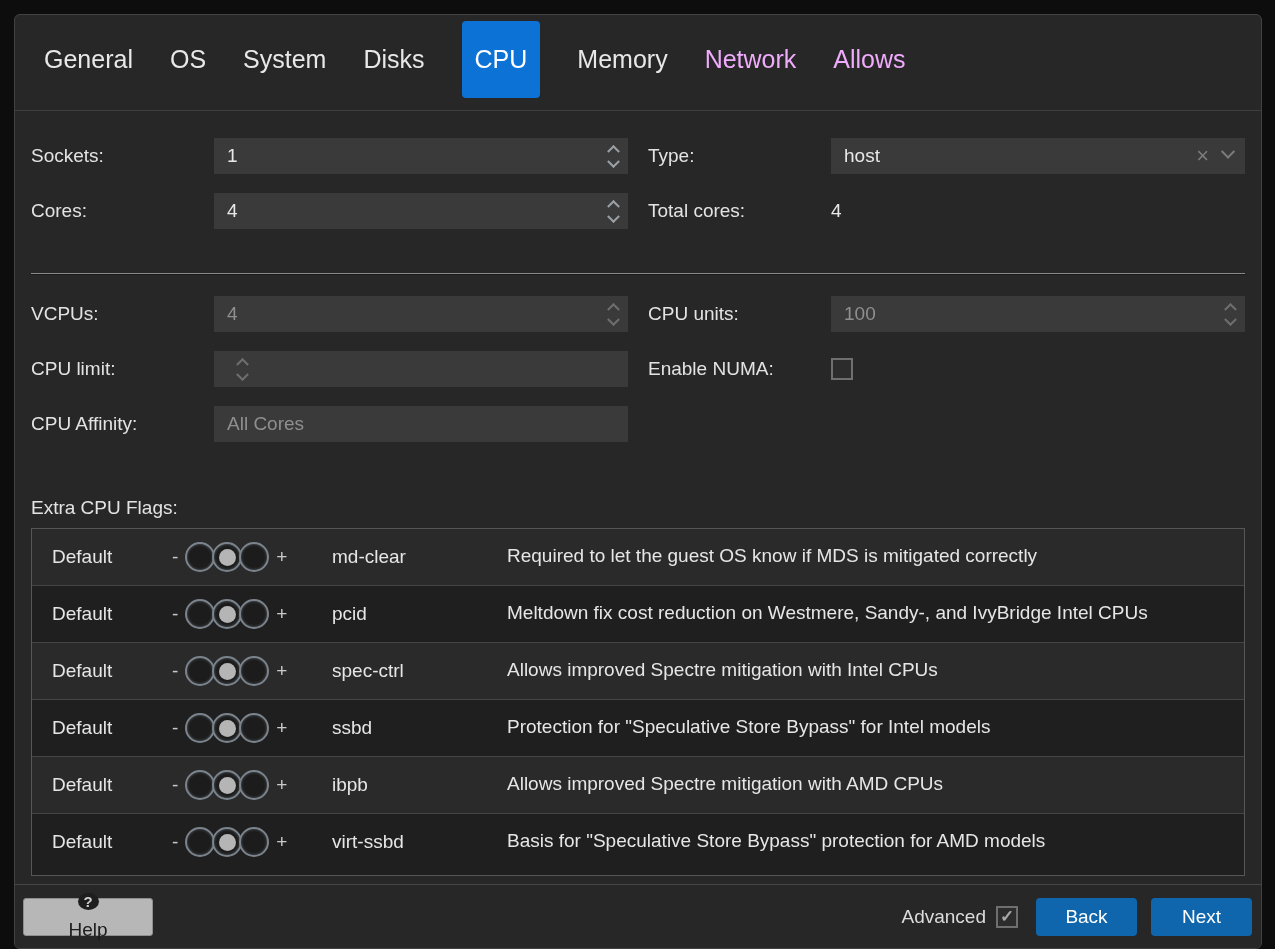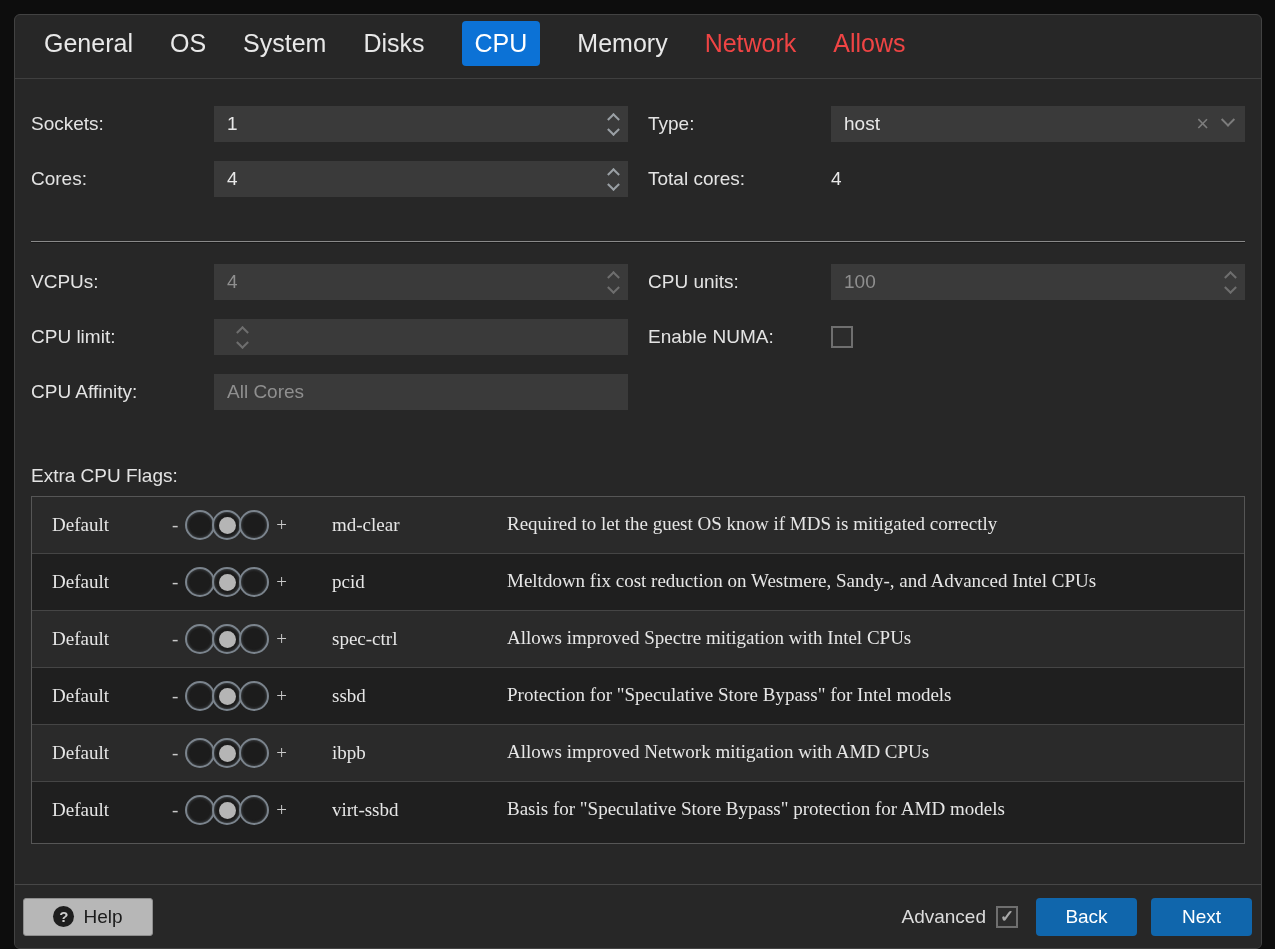--- a/index.html
+++ b/index.html
@@ -25,22 +25,22 @@
     font-size:20px; line-height:1; cursor:pointer;
   }
   .close-btn::after { content:"\00D7"; margin-top:-2px; }
   
   .tabbar {
     display:flex; align-items:center; gap:37px;
     padding:6px 16px 12px 29px;
     border-bottom:1px solid #3f3f3f;
   }
   .tab { font-size:25px; color:#e8e8e8; padding:8px 0; cursor:pointer; white-space:nowrap; }
-  .tab.active { background:#0c72d6; color:#ffffff; padding:8px 13px; border-radius:4px; }
-  .tab.disabled { color:#ef4444; }
+  .tab.active { background:#0c72d6; color:#ffffff; padding:24px 13px; border-radius:4px; }
+  .tab.disabled { color:#f0abfc; }
   
   .dlg-body { padding:27px 16px 0 16px; }
   .form-grid { display:flex; gap:20px; }
   .form-col { flex:1; }
   .frow { display:flex; align-items:center; height:36px; margin-bottom:19px; }
   .flabel { width:183px; font-size:19px; color:#e3e3e3; flex:none; }
   .field {
     flex:1; height:36px; background:#3a3a3a; display:flex; align-items:center;
     padding:0 0 0 13px; font-size:19px; color:#e8e8e8; position:relative;
   }
@@ -62,21 +62,21 @@
   .checkbox {
     width:22px; height:22px; border:2px solid #6f6f6f; background:#2c2c2c;
     display:flex; align-items:center; justify-content:center; cursor:pointer;
     font-size:17px; color:#a8a8a8; font-weight:bold;
   }
   .checkbox.checked::after { content:"\2713"; }
   
   .hsep { height:1px; background:#8a8a8a; box-shadow:0 1px 0 #191919; margin:25px 0 22px 0; }
   
   .flags-label { font-size:19px; color:#e3e3e3; margin:36px 0 9px 0; }
-  .flags-table { border:1px solid #565656; height:348px; overflow:hidden; background:#1f1f1f;font-family:Liberation Serif, serif; }
+  .flags-table { border:1px solid #565656; height:348px; overflow:hidden; background:#1f1f1f; }
   .flag-row { display:flex; align-items:flex-start; padding:13px 0; background:#2a2a2a; }
   .flag-row.alt { background:#1f1f1f; }
   .flag-row + .flag-row { border-top:1px solid #454545; }
   .col-default { width:140px; padding-left:20px; font-size:19px; line-height:29px; flex:none; }
   .col-slider { width:160px; flex:none; display:flex; align-items:center; height:30px; }
   .col-flag { width:175px; flex:none; font-size:19px; line-height:29px; }
   .col-desc { flex:1; max-width:676px; padding-right:12px; font-size:19px; line-height:28px; }
   
   .tri { display:flex; align-items:center; cursor:pointer; }
   .tri .sign { color:#c9c9c9; font-size:19px; line-height:30px; }
@@ -93,21 +93,21 @@
   .tri .dot.sel .knob { display:block; }
   
   .dlg-footer {
     position:absolute; left:0; right:0; bottom:0; height:64px;
     background:#272727; border-top:1px solid #474747;
     display:flex; align-items:center; padding:0 9px 0 8px;
   }
   .help-btn {
     background:#b7b7b7; border:1px solid #8e8e8e; border-radius:3px;
     height:38px; width:130px; display:flex; align-items:center; justify-content:center;
-    gap:9px; color:#1b1b1b; font-size:19px; cursor:pointer;
+    gap:9px; color:#1b1b1b; font-size:19px; cursor:pointer;flex-direction:column;
   }
   .help-q {
     width:21px; height:21px; border-radius:50%; background:#1e1e1e; color:#cfcfcf;
     display:flex; align-items:center; justify-content:center; font-size:15px; font-weight:bold;
   }
   .help-q::after { content:"?"; }
   .foot-spacer { flex:1; }
   .advanced-lbl { font-size:19px; color:#dcdcdc; margin-right:10px; }
   .foot-btn {
     width:101px; height:38px; background:#1066ac; color:#ffffff; border:none;
@@ -251,21 +251,21 @@
               <span class="sign minus">-</span>
               <span class="dot"></span>
               <span class="dot sel">
                 <span class="knob"></span>
               </span>
               <span class="dot"></span>
               <span class="sign plus">+</span>
             </div>
           </div>
           <div class="col-flag">pcid</div>
-          <div class="col-desc">Meltdown fix cost reduction on Westmere, Sandy-, and Advanced Intel CPUs</div>
+          <div class="col-desc">Meltdown fix cost reduction on Westmere, Sandy-, and IvyBridge Intel CPUs</div>
         </div>
         <div class="flag-row">
           <div class="col-default">Default</div>
           <div class="col-slider">
             <div class="tri">
               <span class="sign minus">-</span>
               <span class="dot"></span>
               <span class="dot sel">
                 <span class="knob"></span>
               </span>
@@ -299,21 +299,21 @@
               <span class="sign minus">-</span>
               <span class="dot"></span>
               <span class="dot sel">
                 <span class="knob"></span>
               </span>
               <span class="dot"></span>
               <span class="sign plus">+</span>
             </div>
           </div>
           <div class="col-flag">ibpb</div>
-          <div class="col-desc">Allows improved Network mitigation with AMD CPUs</div>
+          <div class="col-desc">Allows improved Spectre mitigation with AMD CPUs</div>
         </div>
         <div class="flag-row alt">
           <div class="col-default">Default</div>
           <div class="col-slider">
             <div class="tri">
               <span class="sign minus">-</span>
               <span class="dot"></span>
               <span class="dot sel">
                 <span class="knob"></span>
               </span>

